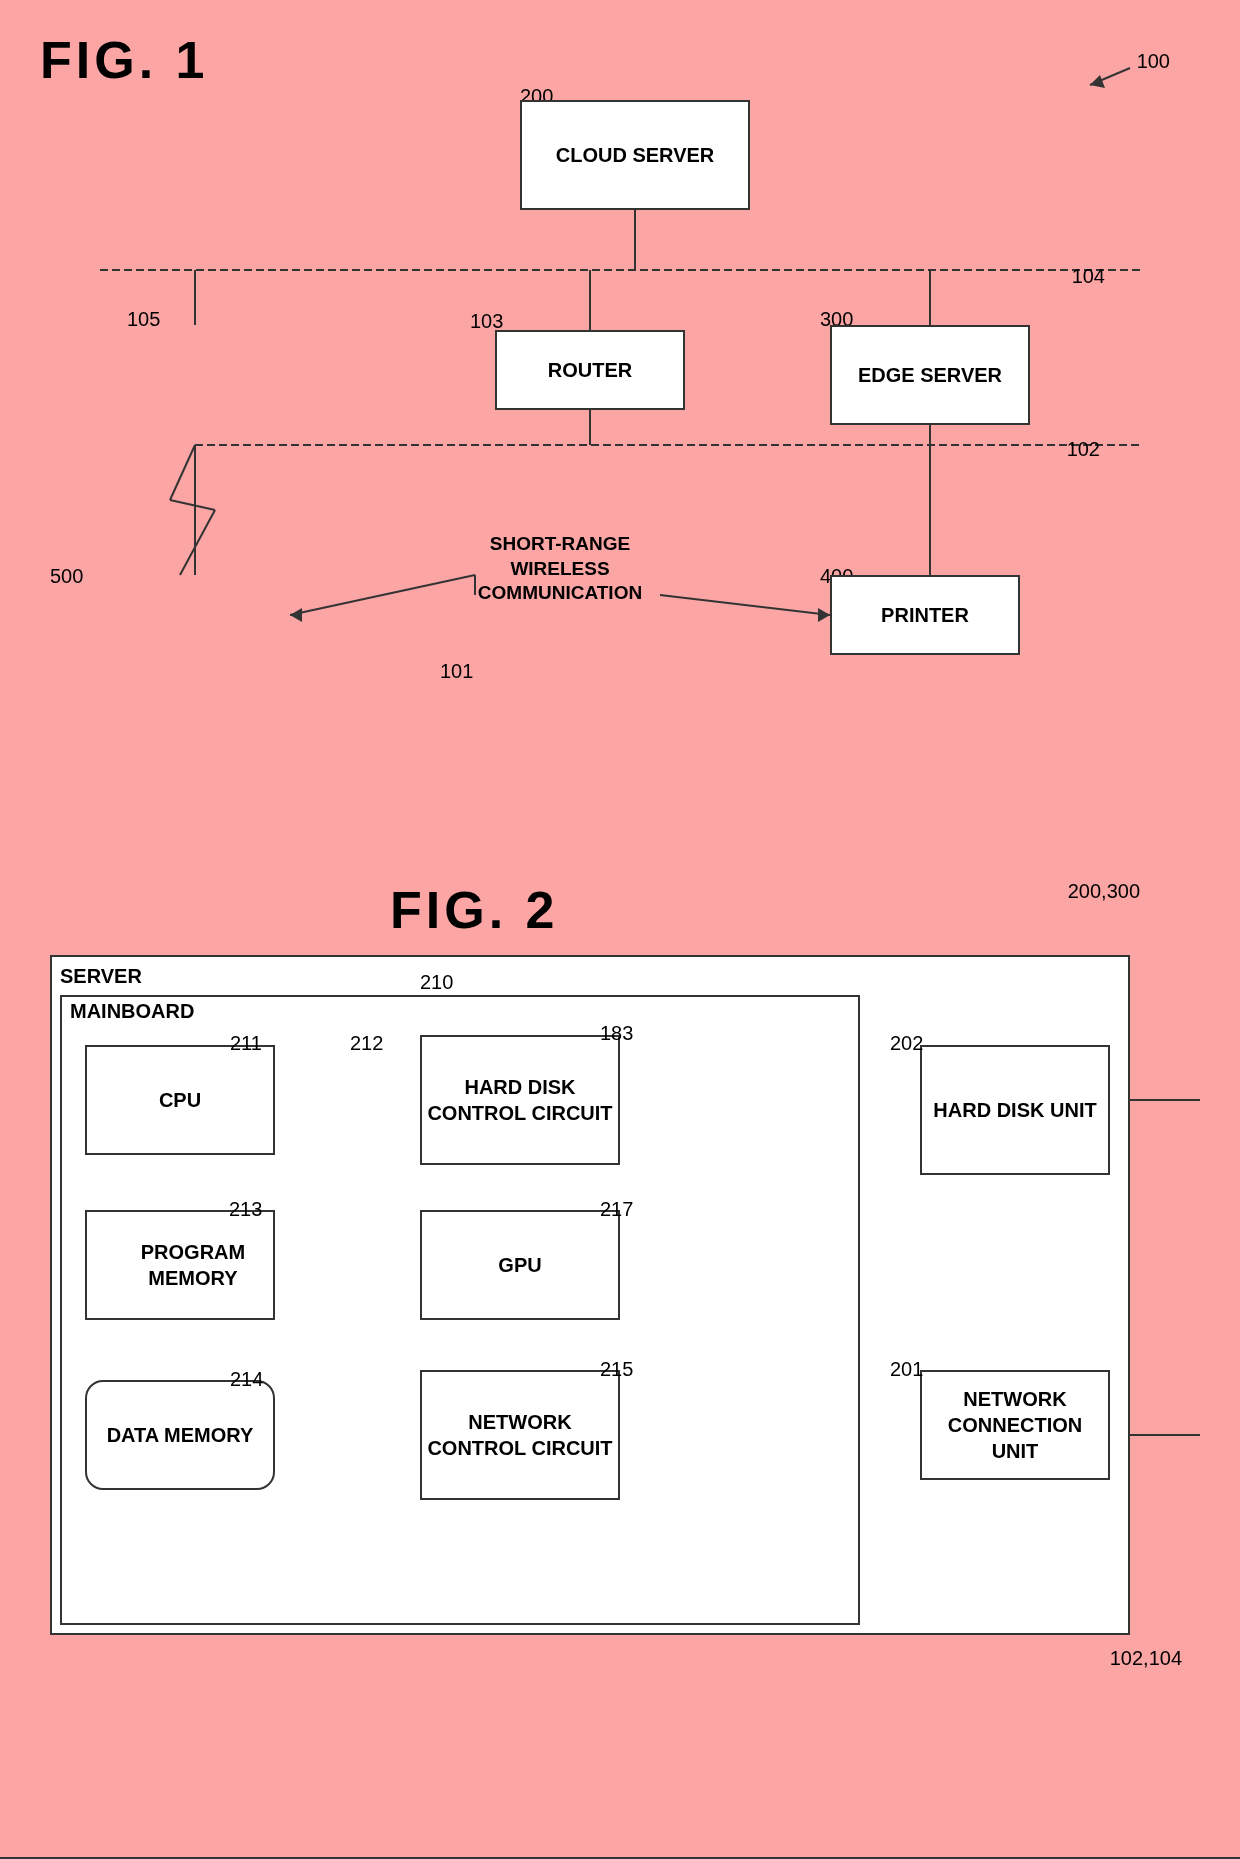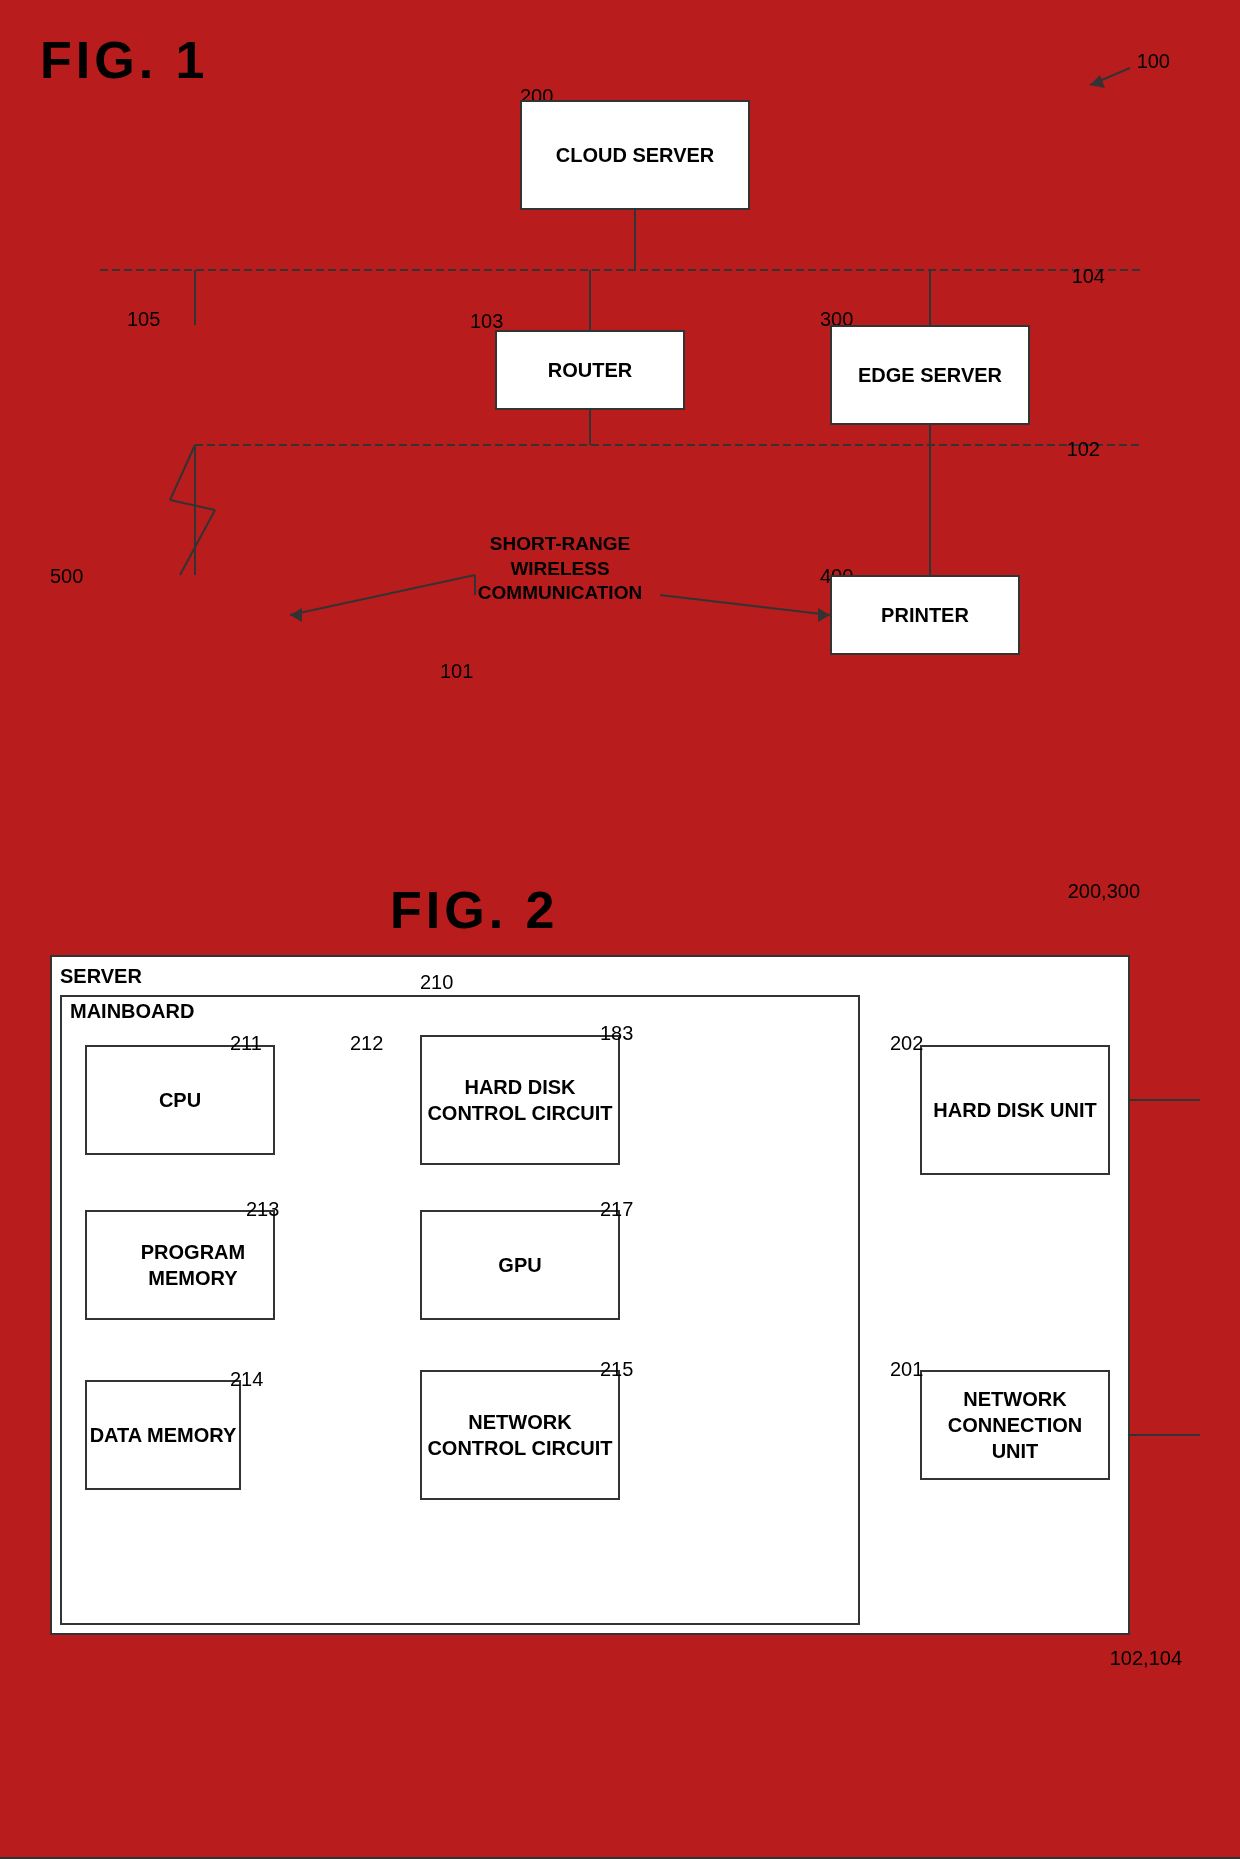--- a/index.html
+++ b/index.html
@@ -7,21 +7,21 @@
       background: #fff;
       font-family: Arial, Helvetica, sans-serif;
       width: 1240px;
       min-height: 1859px;
       position: relative;
       overflow: hidden;
     }
     .page {
       width: 1240px;
       min-height: 1859px;
-      background: #b91c1c;
+      background: #fca5a5;
       position: relative;
       padding: 30px 40px;
     }
 
     
     .fig1-section {
       position: relative;
       width: 100%;
       height: 820px;
     }
@@ -149,23 +149,23 @@
       width: 190px; height: 110px;
       position: absolute;
       top: 165px; left: 45px;
     }
     .program-memory {
       width: 190px; height: 110px;
       position: absolute;
       top: 330px; left: 45px; padding-left: 26px;
     }
     .data-memory {
-      width: 156px; height: 110px;
-      position: absolute;
-      top: 500px; left: 45px;
+      width: 190px; height: 110px;
+      position: absolute;
+      top: 500px; left: 45px; border-radius: 18px;
     }
     .hard-disk-control {
       width: 200px; height: 130px;
       position: absolute;
       top: 155px; left: 380px;
     }
     .gpu-box {
       width: 200px; height: 110px;
       position: absolute;
       top: 330px; left: 380px;
@@ -369,21 +369,21 @@
     <div class="box network-connection">
       <span>NETWORK
 CONNECTION
 UNIT</span>
     </div>
 
     <span class="ref" style="left:190px; top:152px;">211</span>
     <span class="ref" style="left:310px; top:152px;">212</span>
     <span class="ref" style="left:560px; top:142px;">183</span>
     <span class="ref" style="left:850px; top:152px;">202</span>
-    <span class="ref" style="left:206px; top:318px;">213</span>
+    <span class="ref" style="left:189px; top:318px;">213</span>
     <span class="ref" style="left:560px; top:318px;">217</span>
     <span class="ref" style="left:190px; top:488px;">214</span>
     <span class="ref" style="left:560px; top:478px;">215</span>
     <span class="ref" style="left:850px; top:478px;">201</span>
     <span class="ref" style="left:380px; top:91px;">210</span>
 
     <span class="ref" style="right:18px; bottom:10px;">102,104</span>
   </div>
 
   <div style="position:absolute; bottom:0; left:0; width:100%; border-top:2px solid #333;"></div>

